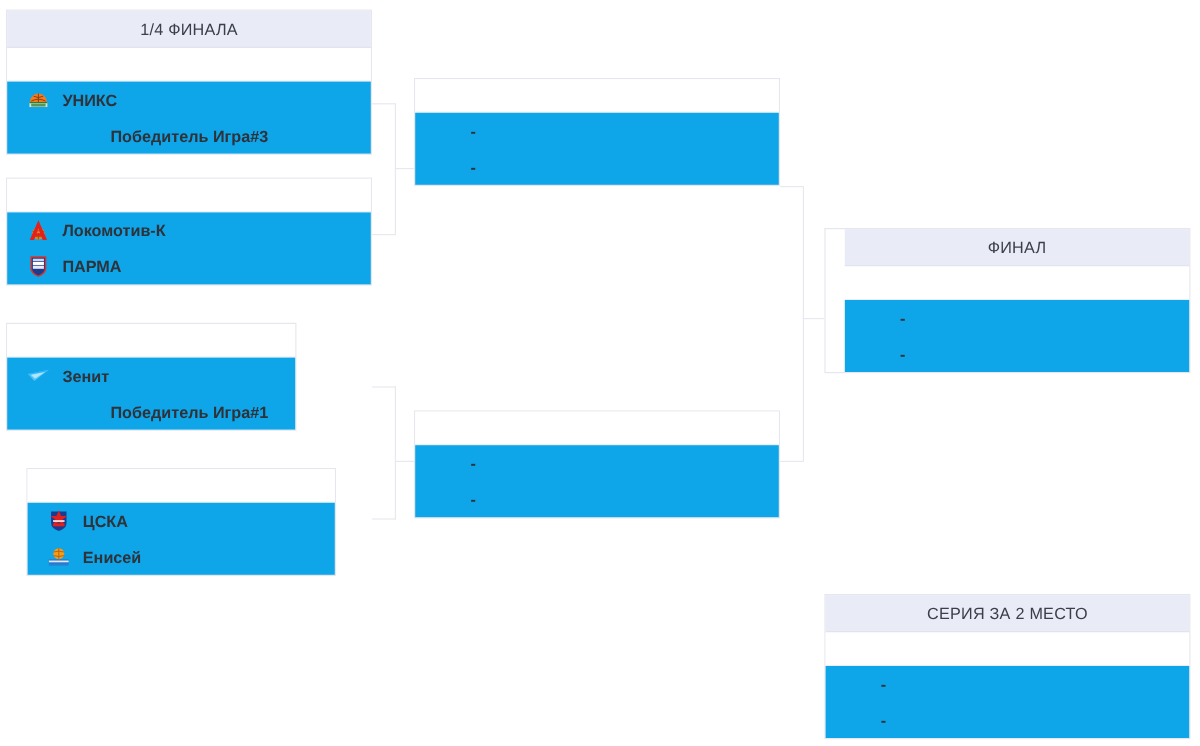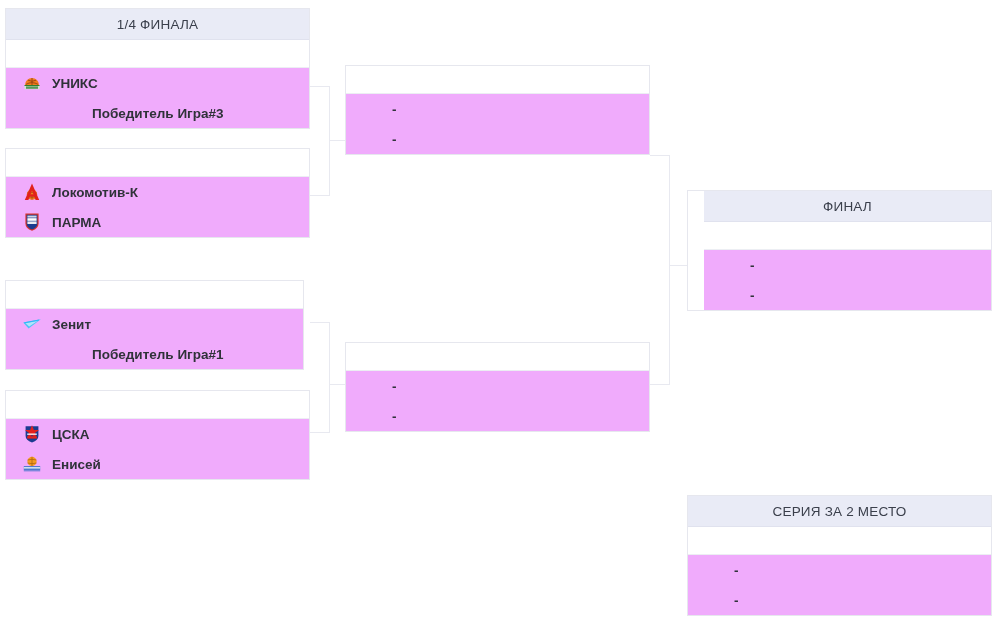--- a/index.html
+++ b/index.html
@@ -31,21 +31,21 @@
     letter-spacing:.2px;
     white-space:nowrap;
     text-align:center;
   }
   .card-blank{
     height:28px;
     border-bottom:1px solid #eceef3;
     box-sizing:border-box;
     background:#fff;
   }
-  .card-body{background:#f0abfc;}
+  .card-body{background:#0ea5e9;}
 
   
   .team-row{
     height:30px;
     display:flex;
     align-items:center;
     padding-left:16px;
     box-sizing:border-box;
   }
   .team-logo{
@@ -146,40 +146,40 @@
             <rect x="5.4" y="6.2" width="9.2" height="2.6" fill="#ffffff"></rect>
             <rect x="5.4" y="9.4" width="9.2" height="2.6" fill="#e8eaf0"></rect>
             <rect x="5.4" y="3.6" width="9.2" height="2" fill="#cfd6e6"></rect>
           </svg>
         </span>
         <span class="team-name">ПАРМА</span>
       </div>
     </div>
   </div>
 
-  <div class="card" style="left:5px;top:280px;width:299px;">
+  <div class="card" style="left:5px;top:269px;width:242px;">
     <div class="card-blank"></div>
     <div class="card-body">
       <div class="team-row">
         <span class="team-logo">
           <svg viewBox="0 0 20 20">
             <path d="M1.2 8.6 L18.8 5.2 L6.6 14.6 Z" fill="#4fc3f7"></path>
             <path d="M3.6 9.2 L15.5 6.9 L7.2 12.6 Z" fill="#ffffff" opacity="0.55"></path>
             <path d="M2.2 8.8 L17 6.0" stroke="#29b6f6" stroke-width="0.9" fill="none"></path>
           </svg>
         </span>
         <span class="team-name">Зенит</span>
       </div>
       <div class="team-row no-logo">
         <span class="team-name placeholder">Победитель Игра#1</span>
       </div>
     </div>
   </div>
 
-  <div class="card" style="left:5px;top:390px;width:305px;">
+  <div class="card" style="left:22px;top:390px;width:258px;">
     <div class="card-blank"></div>
     <div class="card-body">
       <div class="team-row">
         <span class="team-logo">
           <svg viewBox="0 0 20 20">
             <path d="M3.6 2.2 H16.4 V11.8 Q16.4 16.3 10 18.6 Q3.6 16.3 3.6 11.8 Z" fill="#1b3b8f"></path>
             <path d="M10 1.2 L11.9 6 L17 6 L12.9 9.1 L14.5 14 L10 11 L5.5 14 L7.1 9.1 L3 6 L8.1 6 Z" fill="#e2211c"></path>
             <rect x="5.2" y="12.2" width="9.6" height="2.4" fill="#e2211c"></rect>
             <rect x="5.2" y="9.4" width="9.6" height="1.6" fill="#ffffff" opacity="0.8"></rect>
           </svg>

